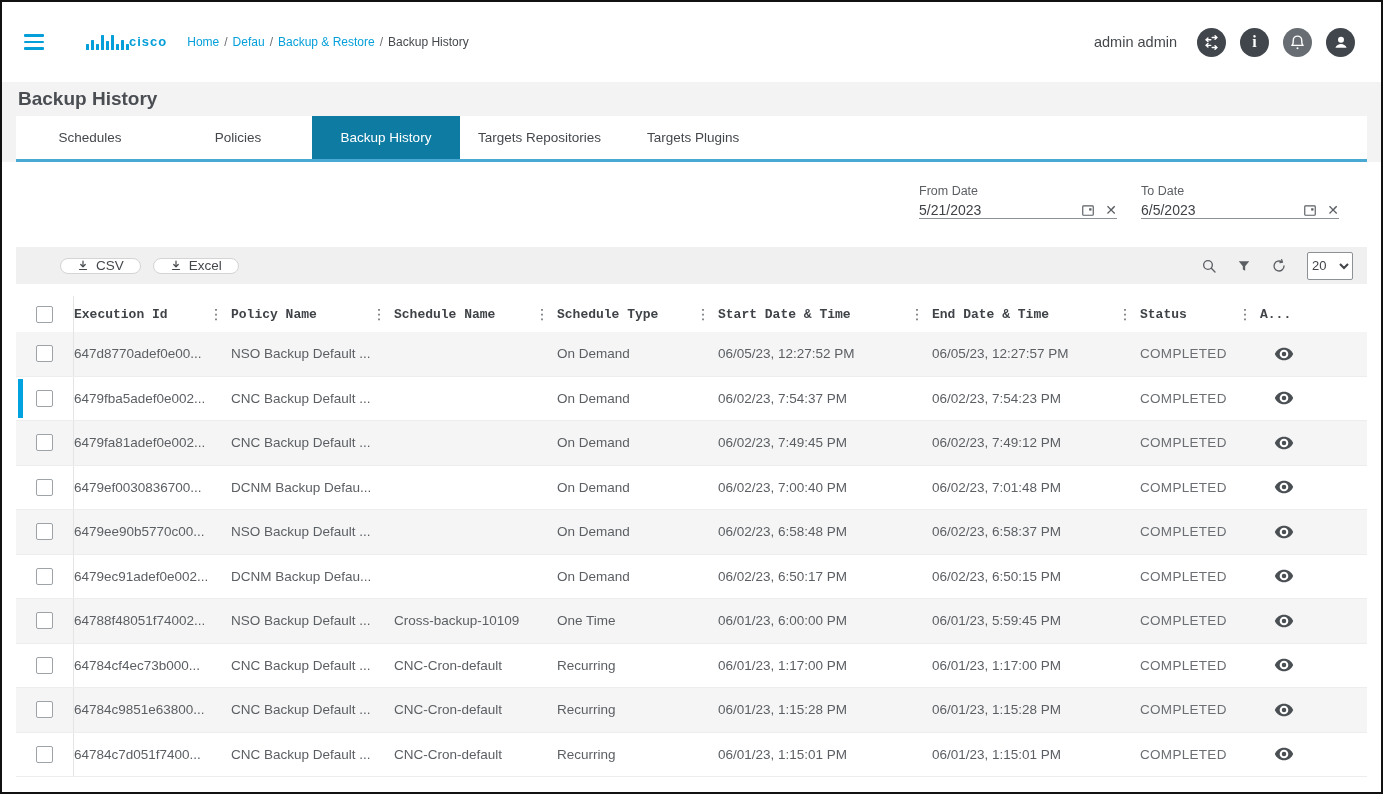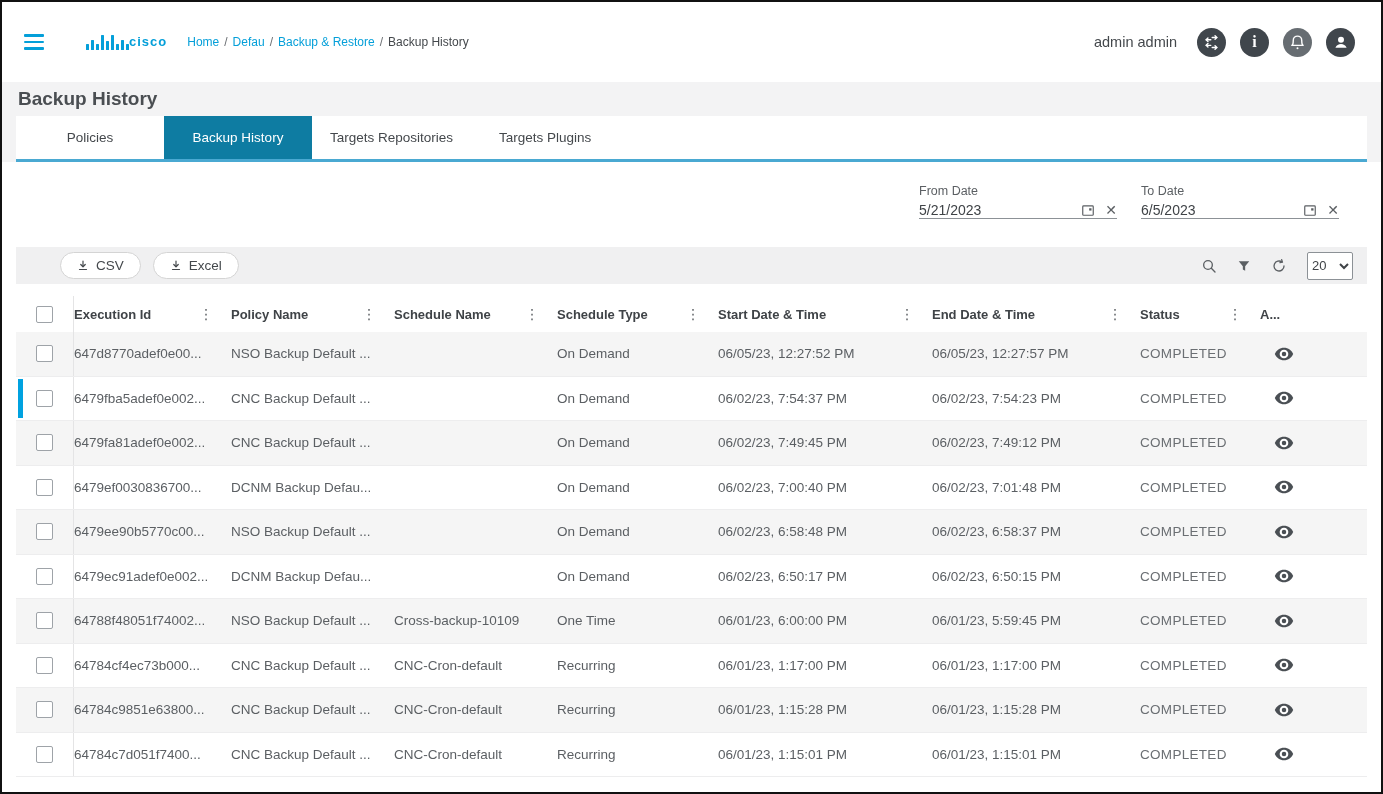--- a/index.html
+++ b/index.html
@@ -51,30 +51,30 @@
   .date-field { width:198px; }
   .date-label { font-size:12.5px; color:#5b5f63; margin-bottom:4px; }
   .date-input { display:flex; align-items:center; border-bottom:1px solid #8c9196; }
   .date-value { flex:1; font-size:14px; color:#3f4347; }
   .date-icons { display:flex; align-items:center; gap:10px; color:#5b5f63; }
   .date-icons svg { display:block; cursor:pointer; }
   .clear-x { font-size:14px; color:#5b5f63; cursor:pointer; line-height:1; }
 
   
   .toolbar { height:37px; background:#f0f0f1; display:flex; align-items:center; padding:0 14px 0 44px; }
-  .pill-btn { display:flex; align-items:center; gap:7px; background:#fff; border:1px solid #d4d4d4; border-radius:15px; height:27px; padding:0 16px; font-size:13.5px; color:#44484c; cursor:pointer; margin-right:12px; }
+  .pill-btn { display:flex; align-items:center; gap:7px; background:#fff; border:1px solid #d4d4d4; border-radius:15px; height:16px; padding:0 16px; font-size:13.5px; color:#44484c; cursor:pointer; margin-right:12px; }
   .toolbar-right { margin-left:auto; display:flex; align-items:center; gap:20px; }
   .tb-icon { cursor:pointer; display:flex; align-items:center; }
   .page-size { width:46px; height:28px; font-size:13px; color:#3f4347; border:1px solid #8c9196; border-radius:2px; background:#fff; font-family:"Liberation Sans", sans-serif; }
 
   
   .table { margin-top:12px; font-size:13.5px; }
   .tr { display:grid; grid-template-columns:58px 157px 163px 163px 161px 214px 208px 120px auto; align-items:center; position:relative; }
   .thead { height:36px; background:#fff; }
-  .thead .cell { font-weight:bold; color:#3f4347; font-size:13px; display:flex; align-items:center; justify-content:space-between; padding-right:16px; }
+  .thead .cell { font-weight:bold; color:#3f4347; font-size:13px; display:flex; align-items:center; justify-content:space-between; padding-right:6px;font-family:Liberation Mono, monospace; }
   .kebab { color:#5b5f63; font-size:14px; letter-spacing:0; cursor:pointer; padding:0 2px; font-weight:normal; }
   .row { height:44.5px; border-bottom:1px solid #ededee; }
   .row:nth-child(odd) { background:#f5f5f5; }
   .row.selected::before { content:""; position:absolute; left:2px; top:2px; bottom:2px; width:5px; background:#00a2e0; }
   .cell { padding-right:8px; overflow:hidden; white-space:nowrap; text-overflow:ellipsis; }
   .cell-check { display:flex; align-items:center; justify-content:center; align-self:stretch; border-right:1px solid #e4e4e5; }
   .checkbox { width:17px; height:17px; border:1.5px solid #9ea3a8; border-radius:2px; background:#fff; cursor:pointer; }
   .status-cell { letter-spacing:0.3px; color:#6b6f73; }
   .eye-btn { cursor:pointer; display:flex; align-items:center; padding-left:14px; }
 </style>
@@ -150,20 +150,23 @@
     </span>
   </div>
 </header>
 
 <div class="title-band">
   <h1 class="page-title">Backup History</h1>
 </div>
 
 <div class="tabs-wrap">
   <div class="tabs">
+  <div class="tab">
+        <span>Schedules</span>
+      </div>
 
   <div class="tab">
         <span>Policies</span>
       </div>
 
   <div class="tab active">
         <span>Backup History</span>
       </div>
 
   <div class="tab">

